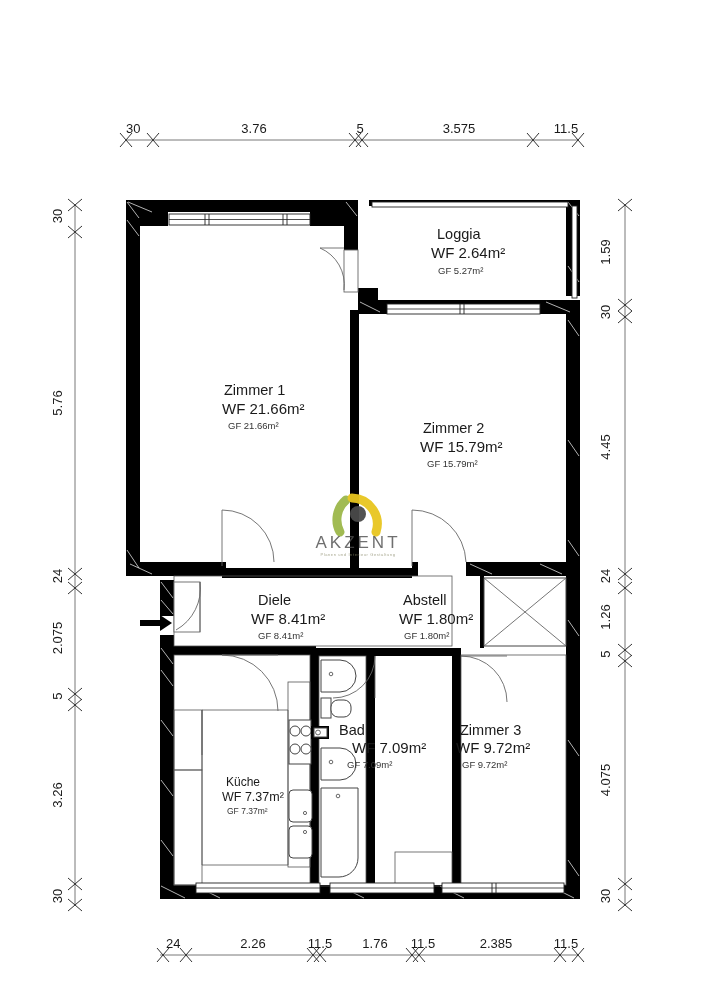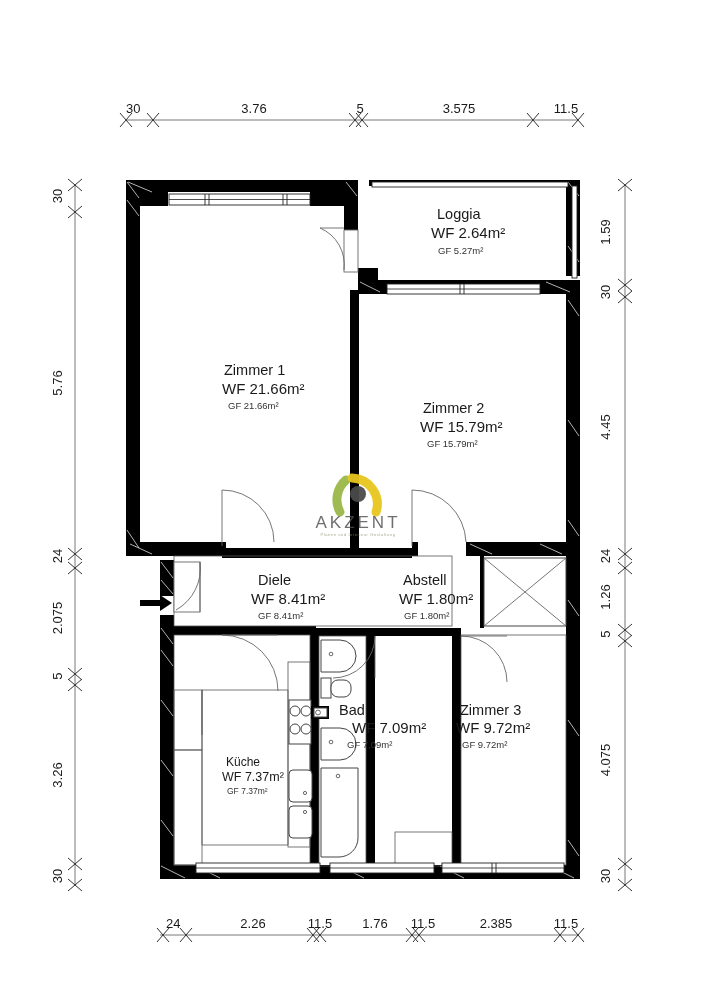--- a/index.html
+++ b/index.html
@@ -10,20 +10,21 @@
   body {
     width: 715px;
     height: 1000px;
     position: relative;
     font-family: "Liberation Sans", sans-serif;
     overflow: hidden;
   }
   #plan-root {
     position: absolute;
     inset: 0;
+    margin-top: 20px;
   }
   svg.plan {
     position: absolute;
     left: 0;
     top: 0;
     width: 715px;
     height: 1000px;
   }
   .dim-label {
     font-family: "Liberation Sans", sans-serif;

